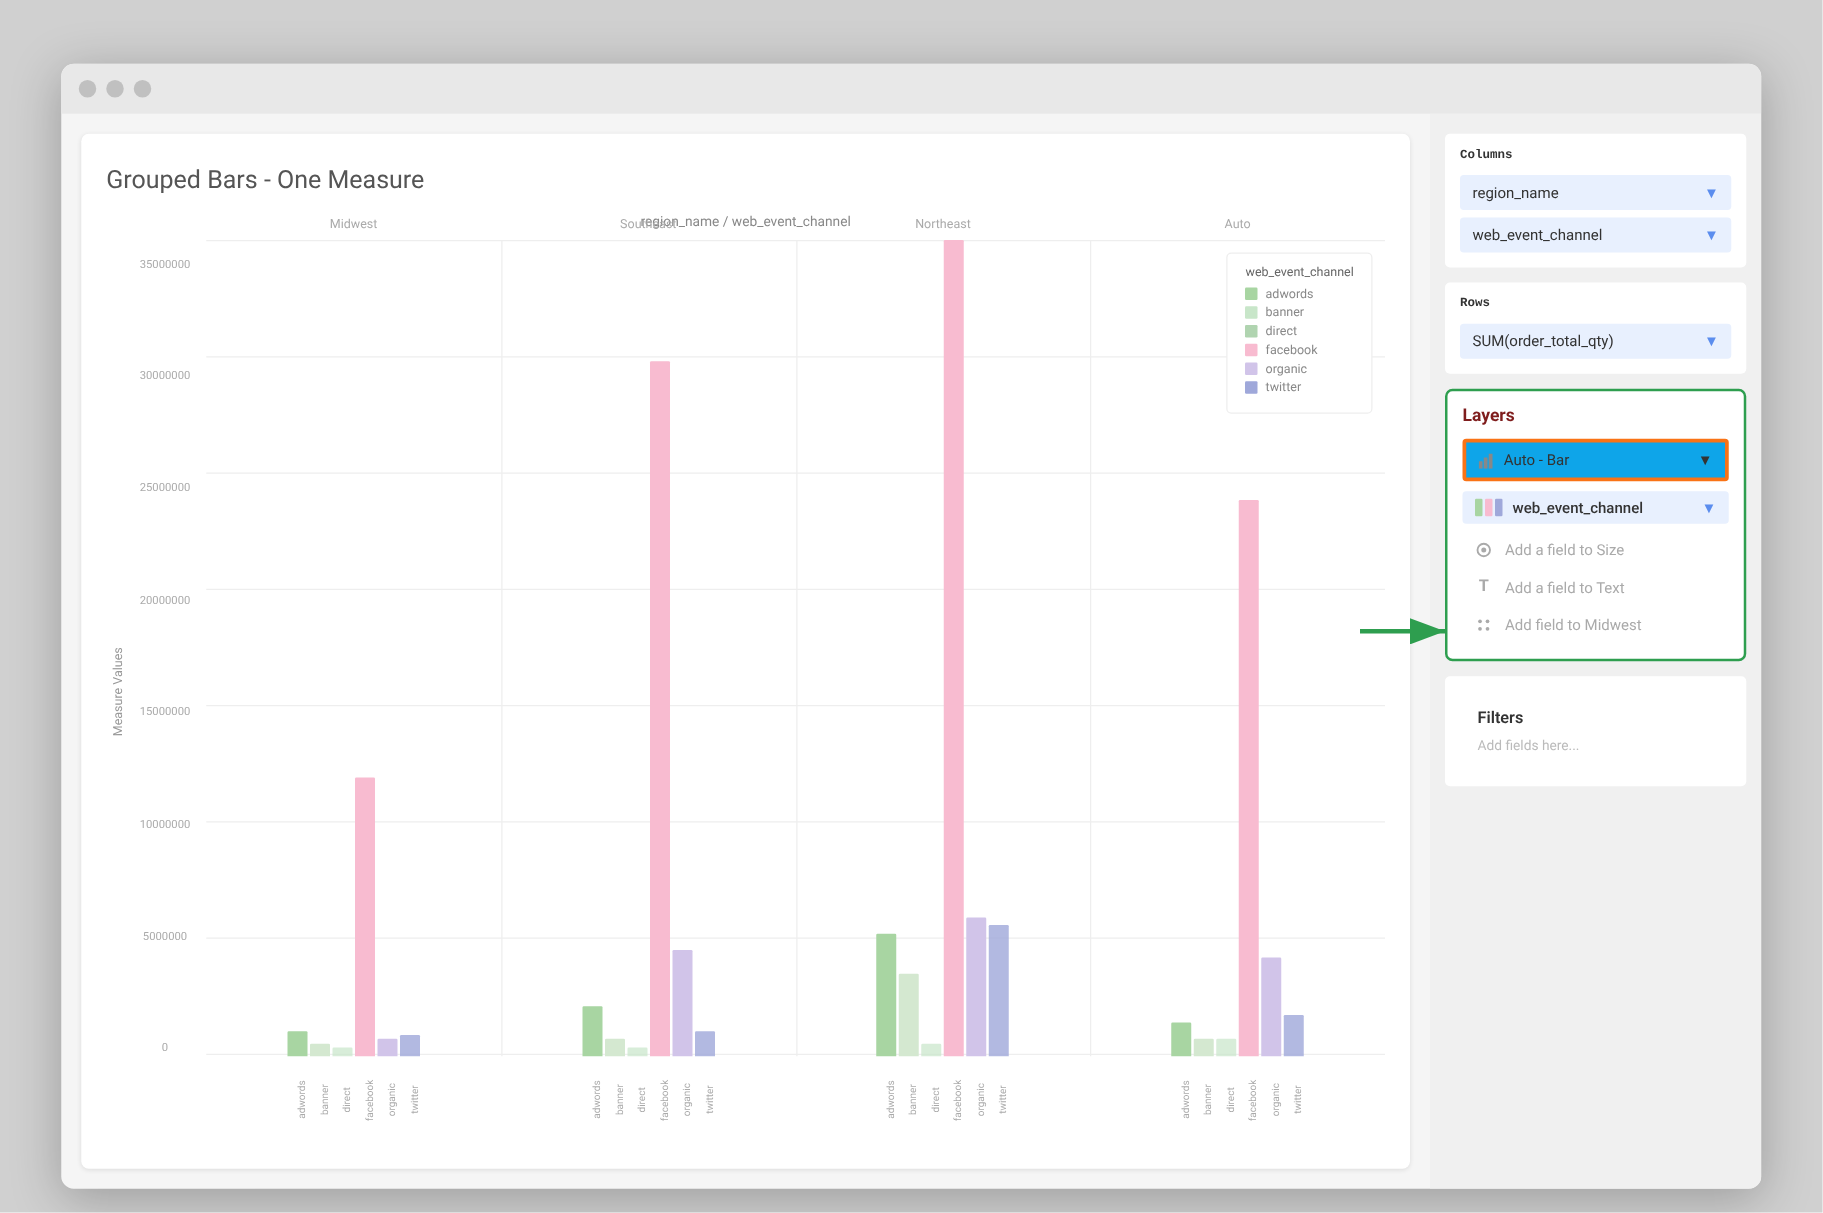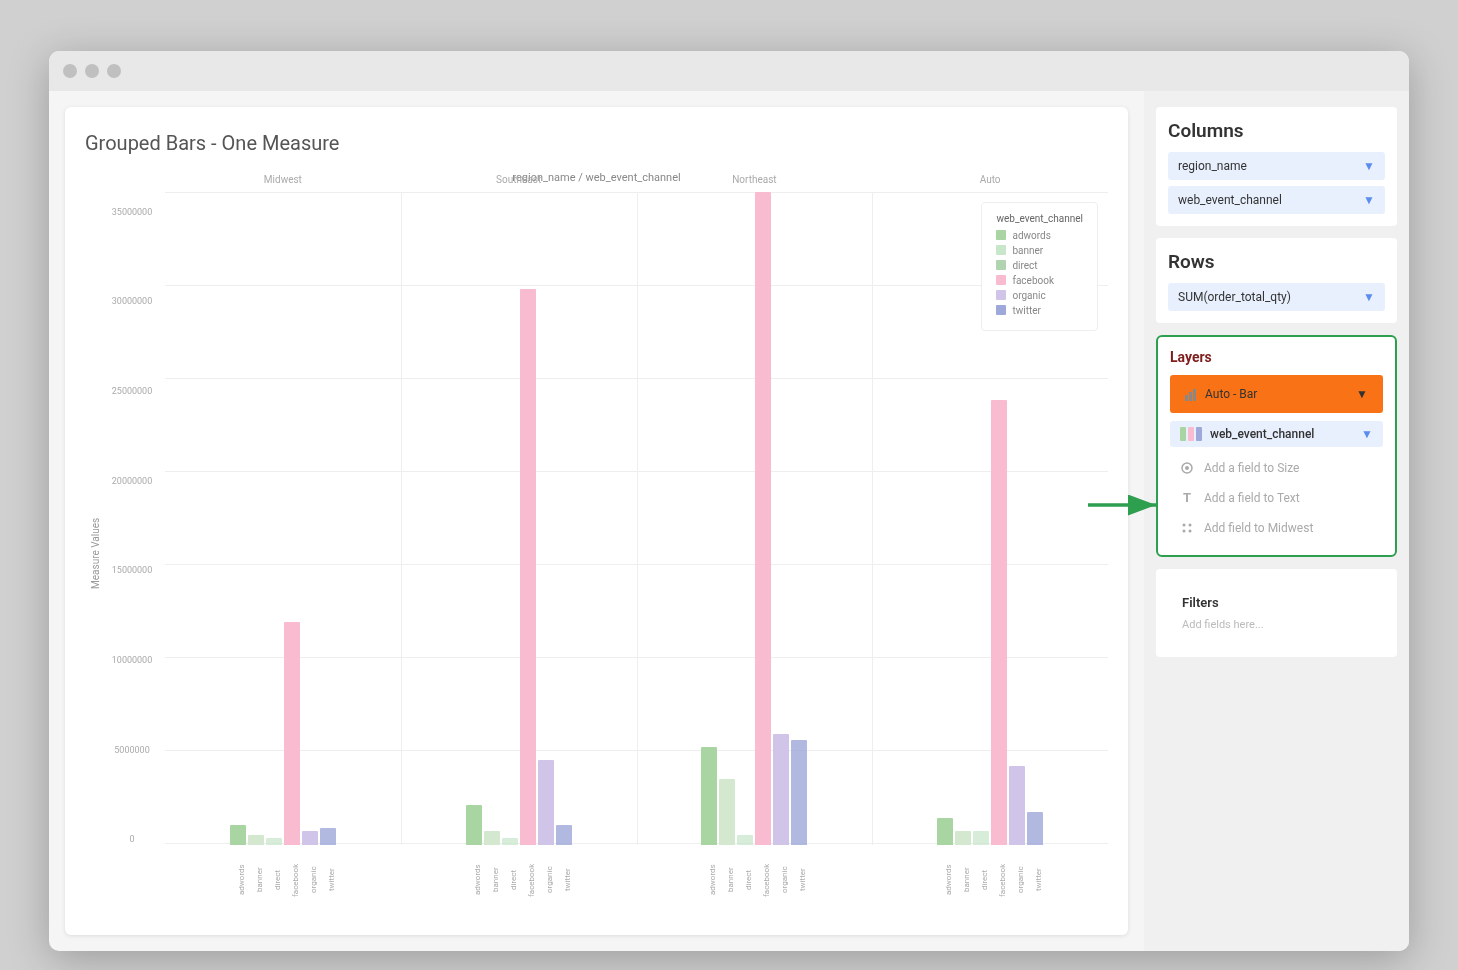--- a/index.html
+++ b/index.html
@@ -278,24 +278,25 @@
       overflow-y: auto;
     }
 
     .panel-section {
       background: white;
       border-radius: 4px;
       padding: 12px;
     }
 
     .panel-section-title {
-      font-size: 19px;
+      font-size: 10px;
       font-weight: 600;
       color: #333;
       margin-bottom: 10px;
+      font-family: Liberation Mono, monospace;
     }
 
     .dropdown-field {
       width: 100%;
       background: #e8f0fe;
       border: none;
       border-radius: 3px;
       padding: 7px 10px;
       font-size: 12px;
       color: #333;
@@ -323,22 +324,22 @@
 
     .layers-title {
       font-size: 14px;
       font-weight: 700;
       color: #7f1d1d;
       margin-bottom: 10px;
     }
 
     .layer-dropdown {
       width: 100%;
-      background: #f97316;
-      border: 5px solid #f97316;
+      background: #0ea5e9;
+      border: 3px solid #f97316;
       border-radius: 3px;
       padding: 7px 10px;
       font-size: 12px;
       color: #333;
       display: flex;
       align-items: center;
       justify-content: space-between;
       cursor: pointer;
       margin-bottom: 8px;
     }

